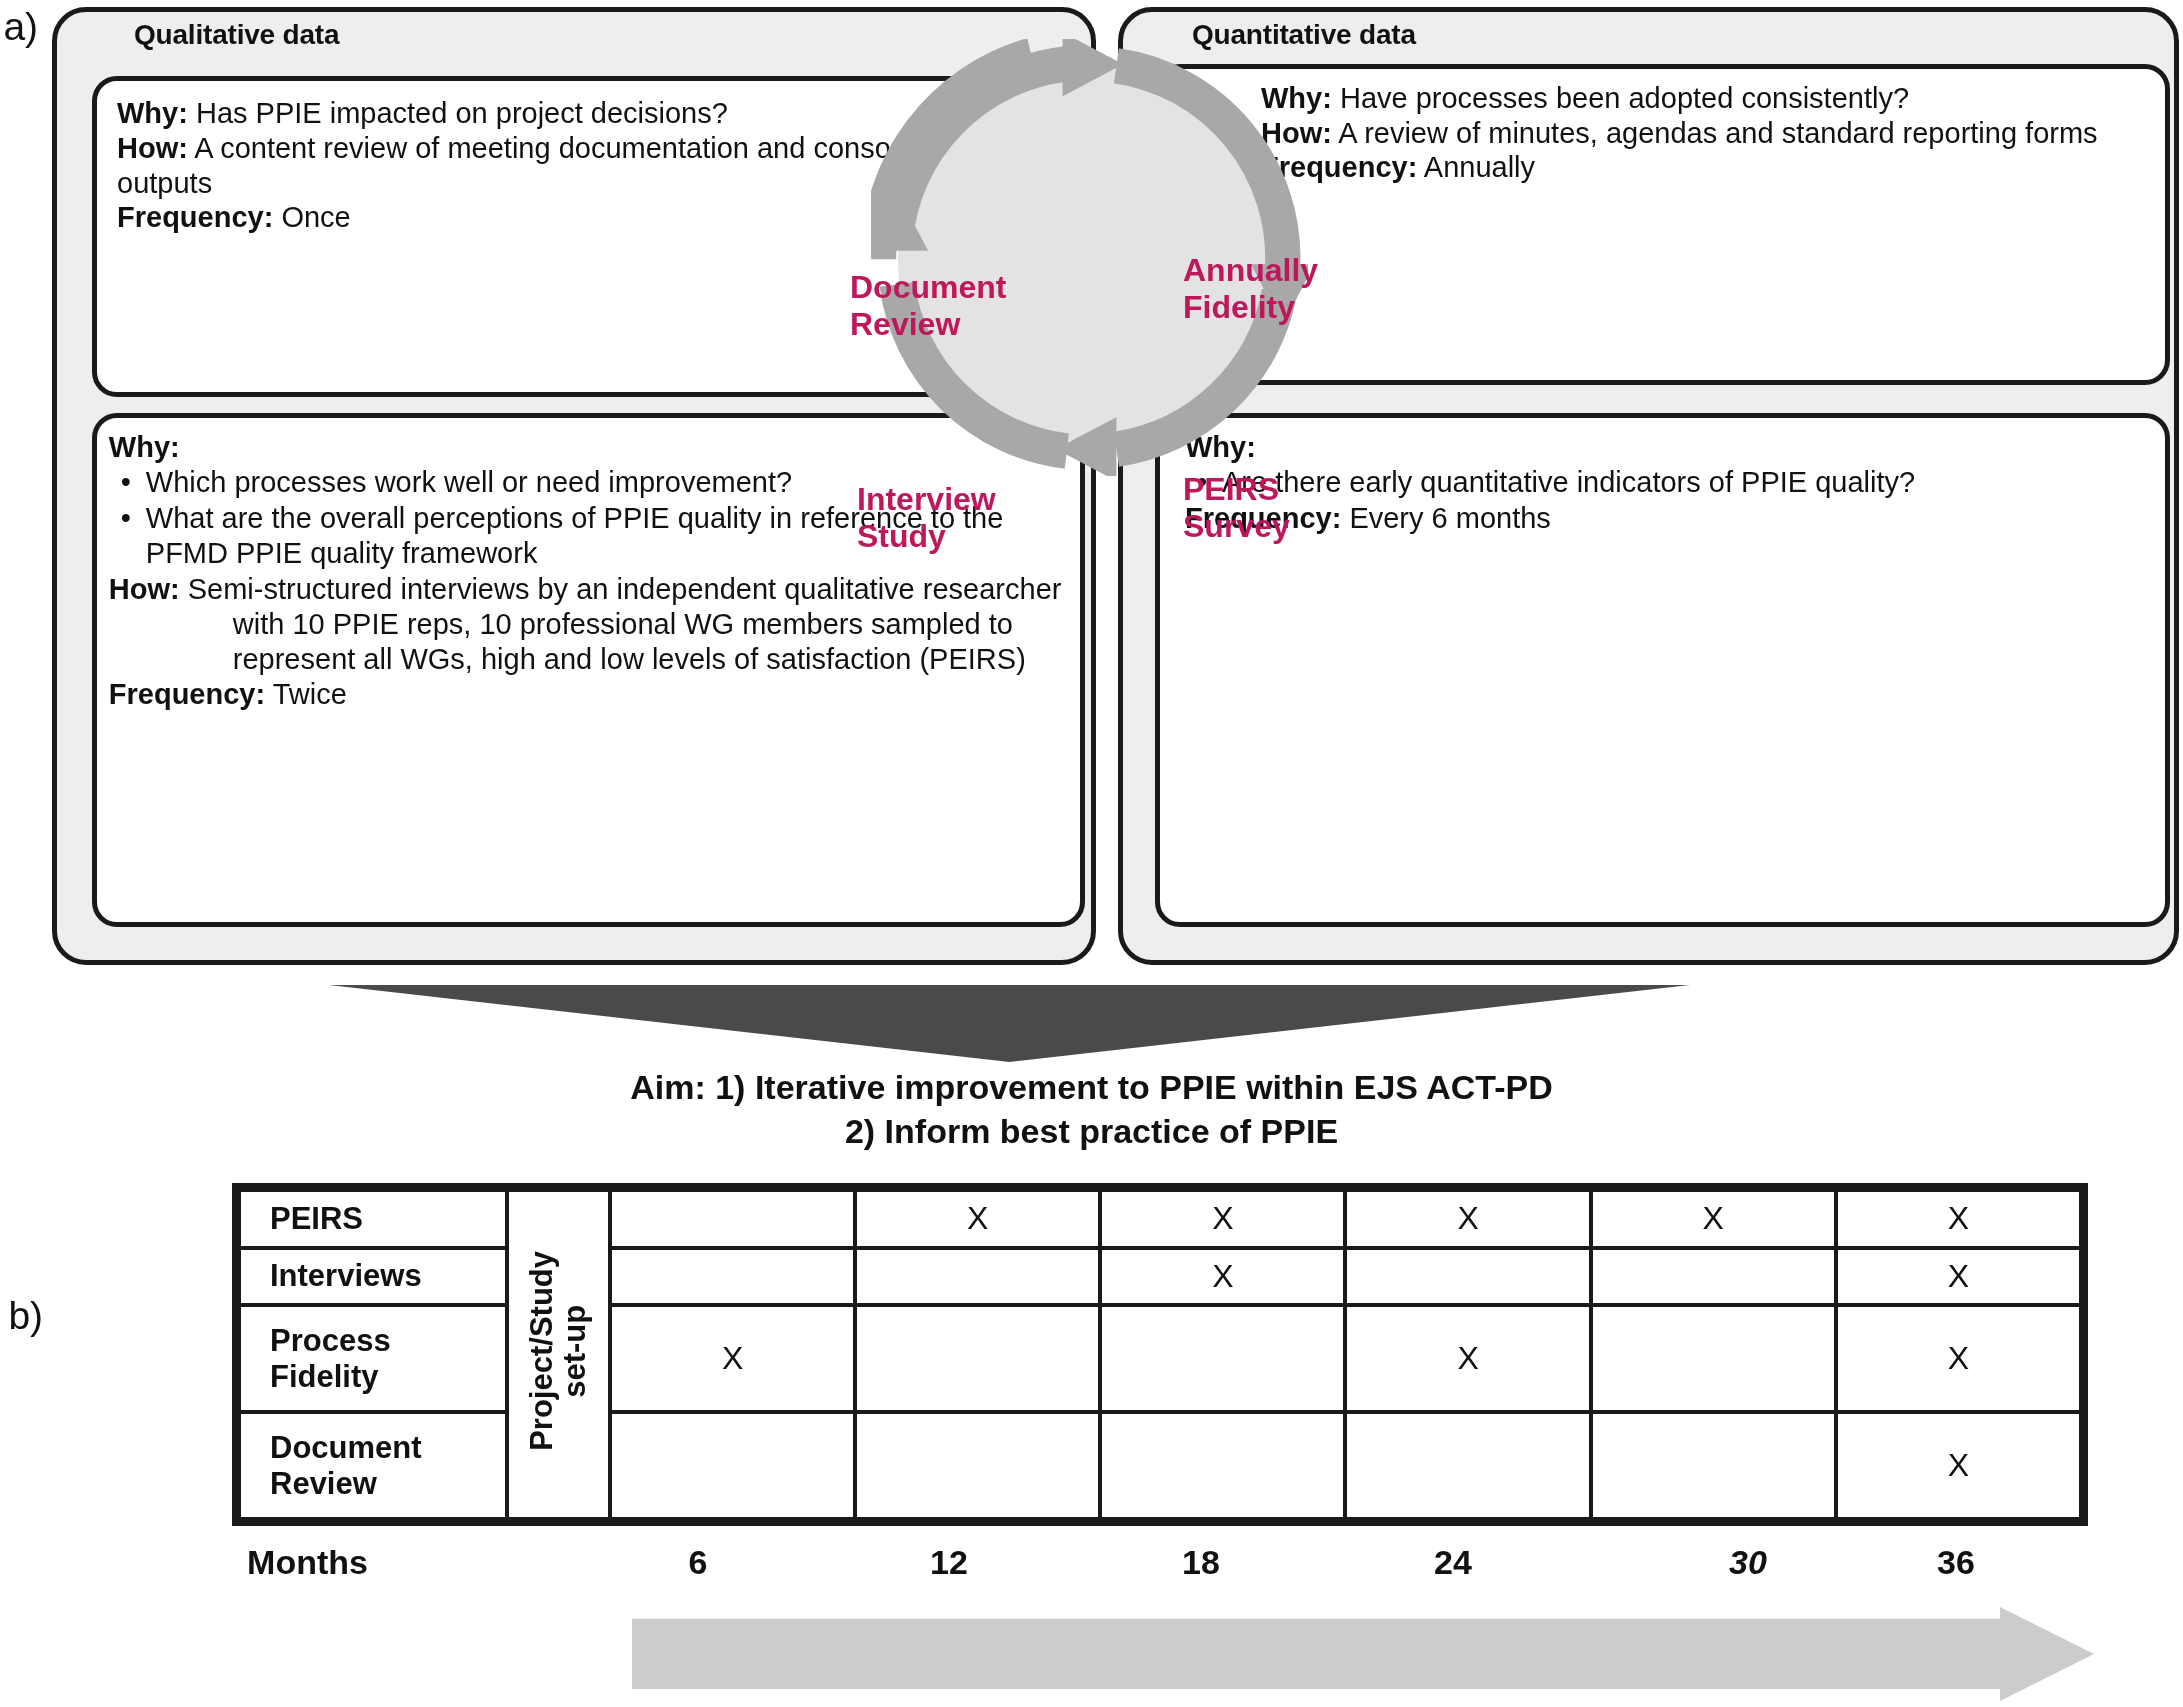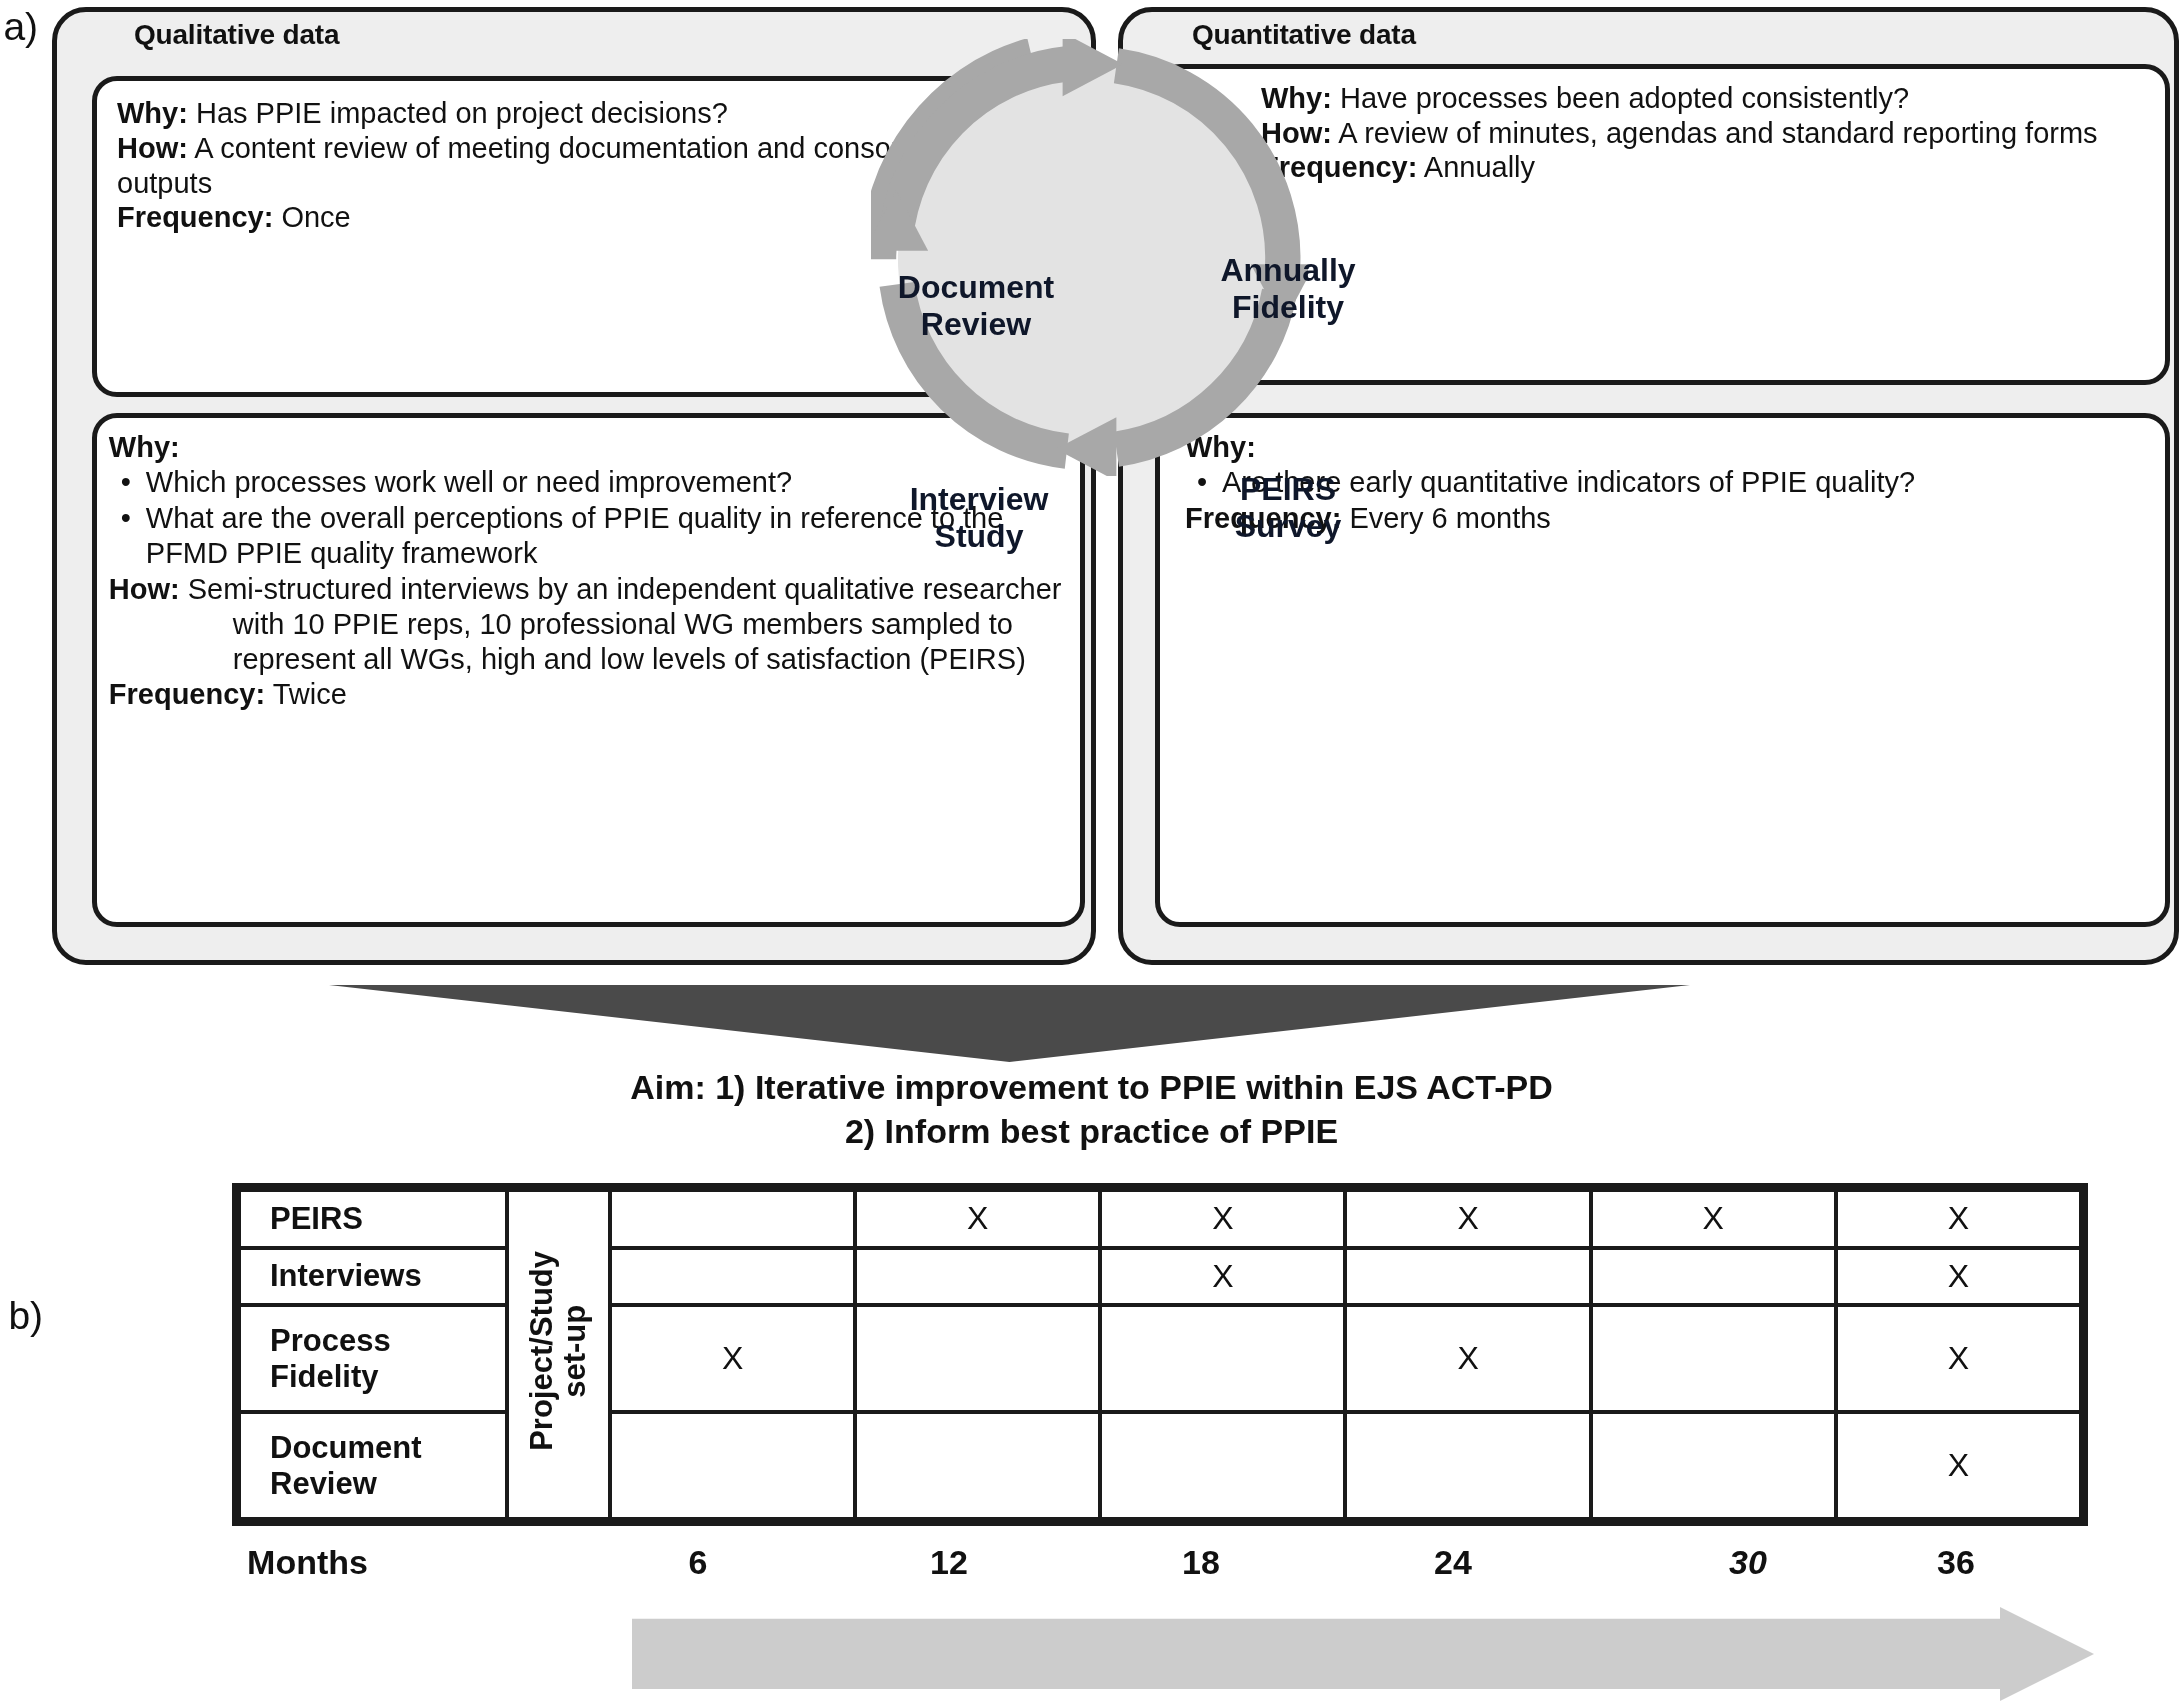--- a/index.html
+++ b/index.html
@@ -43,21 +43,21 @@
   
   #t-docreview{left:20px;top:15px;width:840px;}
   #t-processfid{left:101px;top:11.8px;width:891px;text-align:left;}
   #t-interview{left:11.8px;top:11.8px;width:958px;}
   #t-peirs{left:25px;top:11.8px;width:975px;}
 
   
   #cycle{position:absolute;left:871px;top:39px;width:437px;height:437px;z-index:5;
          pointer-events:none;}
   .cycle-label{position:absolute;z-index:6;font-size:32px;font-weight:bold;
-               line-height:1.15;text-align:center;color:#0f172a;white-space:nowrap;}
+               line-height:1.15;color:#be185d;white-space:nowrap;}
   #lab-docreview{left:850px;top:269px;width:252px;}
   #lab-processfid{left:1183px;top:252px;width:210px;}
   #lab-interview{left:857px;top:481px;width:244px;}
   #lab-peirs{left:1183px;top:471px;width:210px;}
 
   
   #aim-triangle{position:absolute;left:329px;top:985px;width:1361px;height:77px;
                 background:#4a4a4a;z-index:2;
                 clip-path:polygon(0 0,100% 0,50% 100%);}
 

